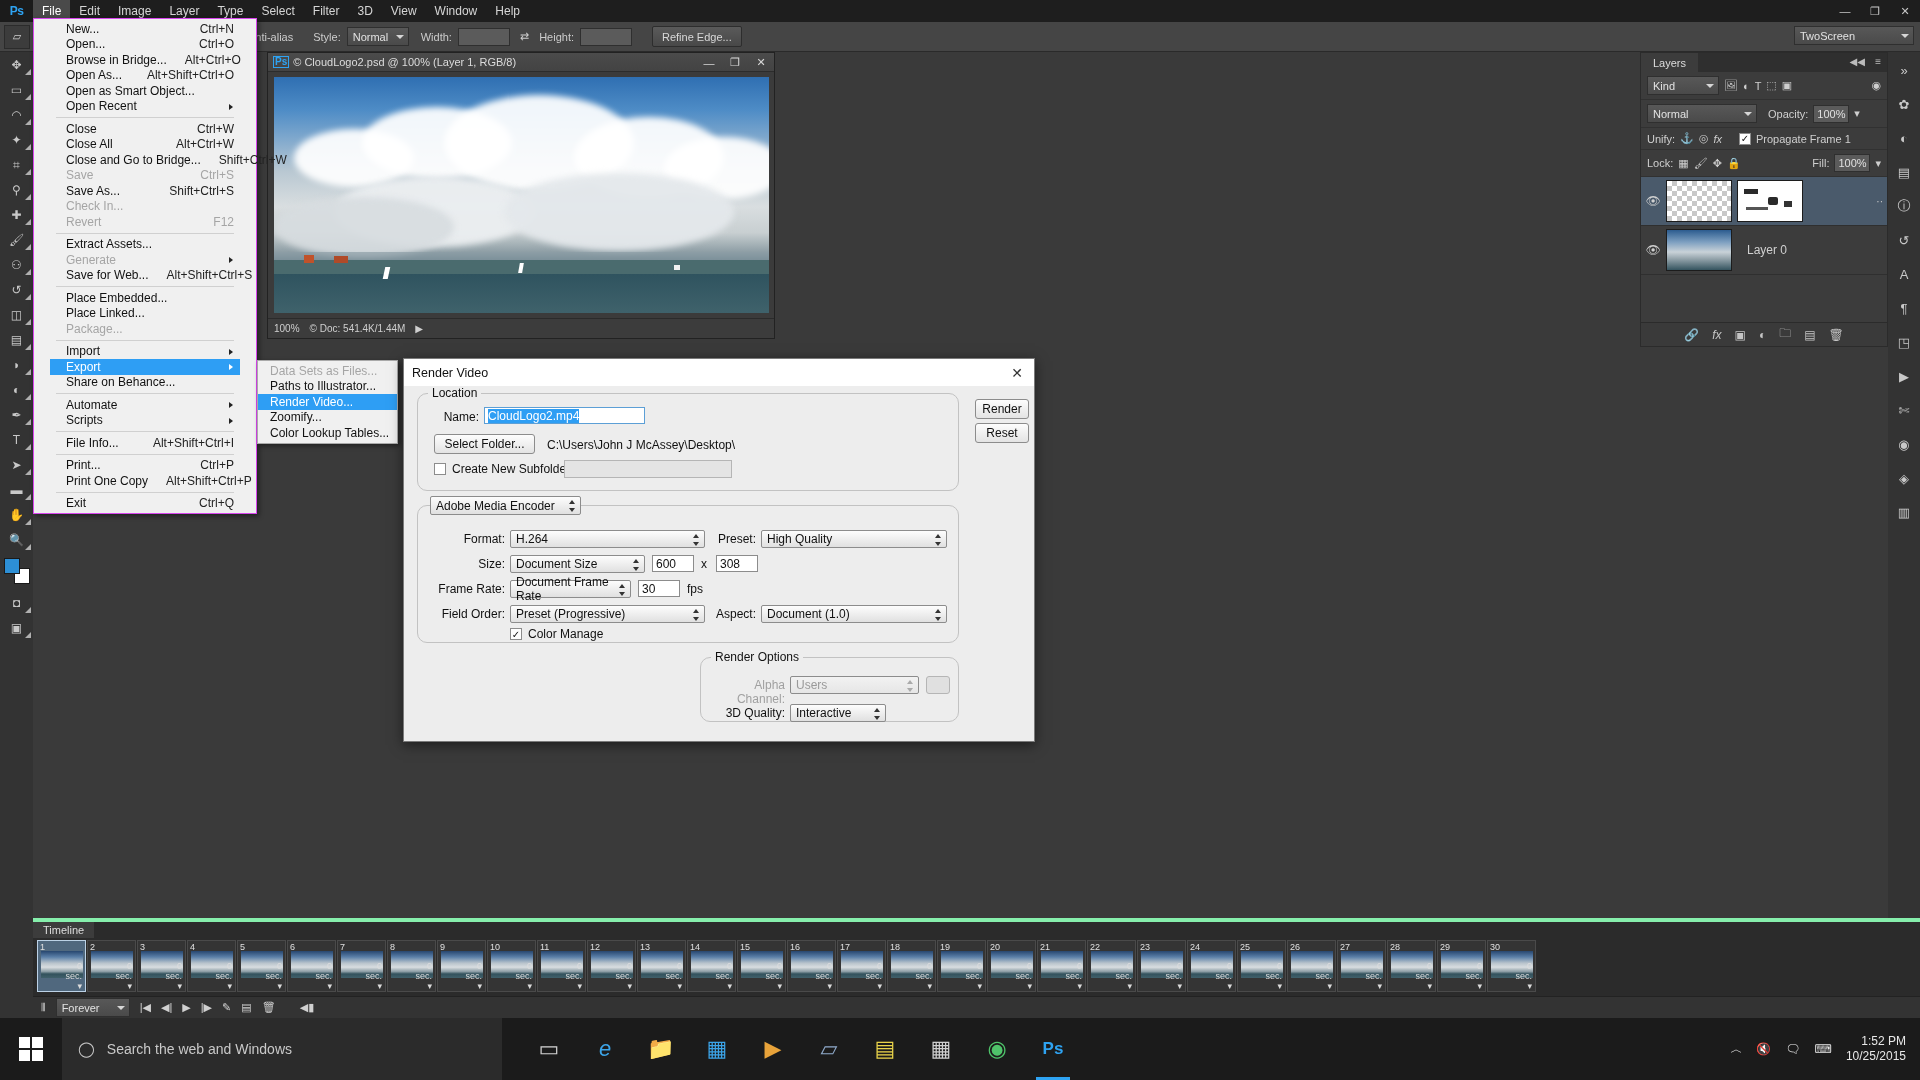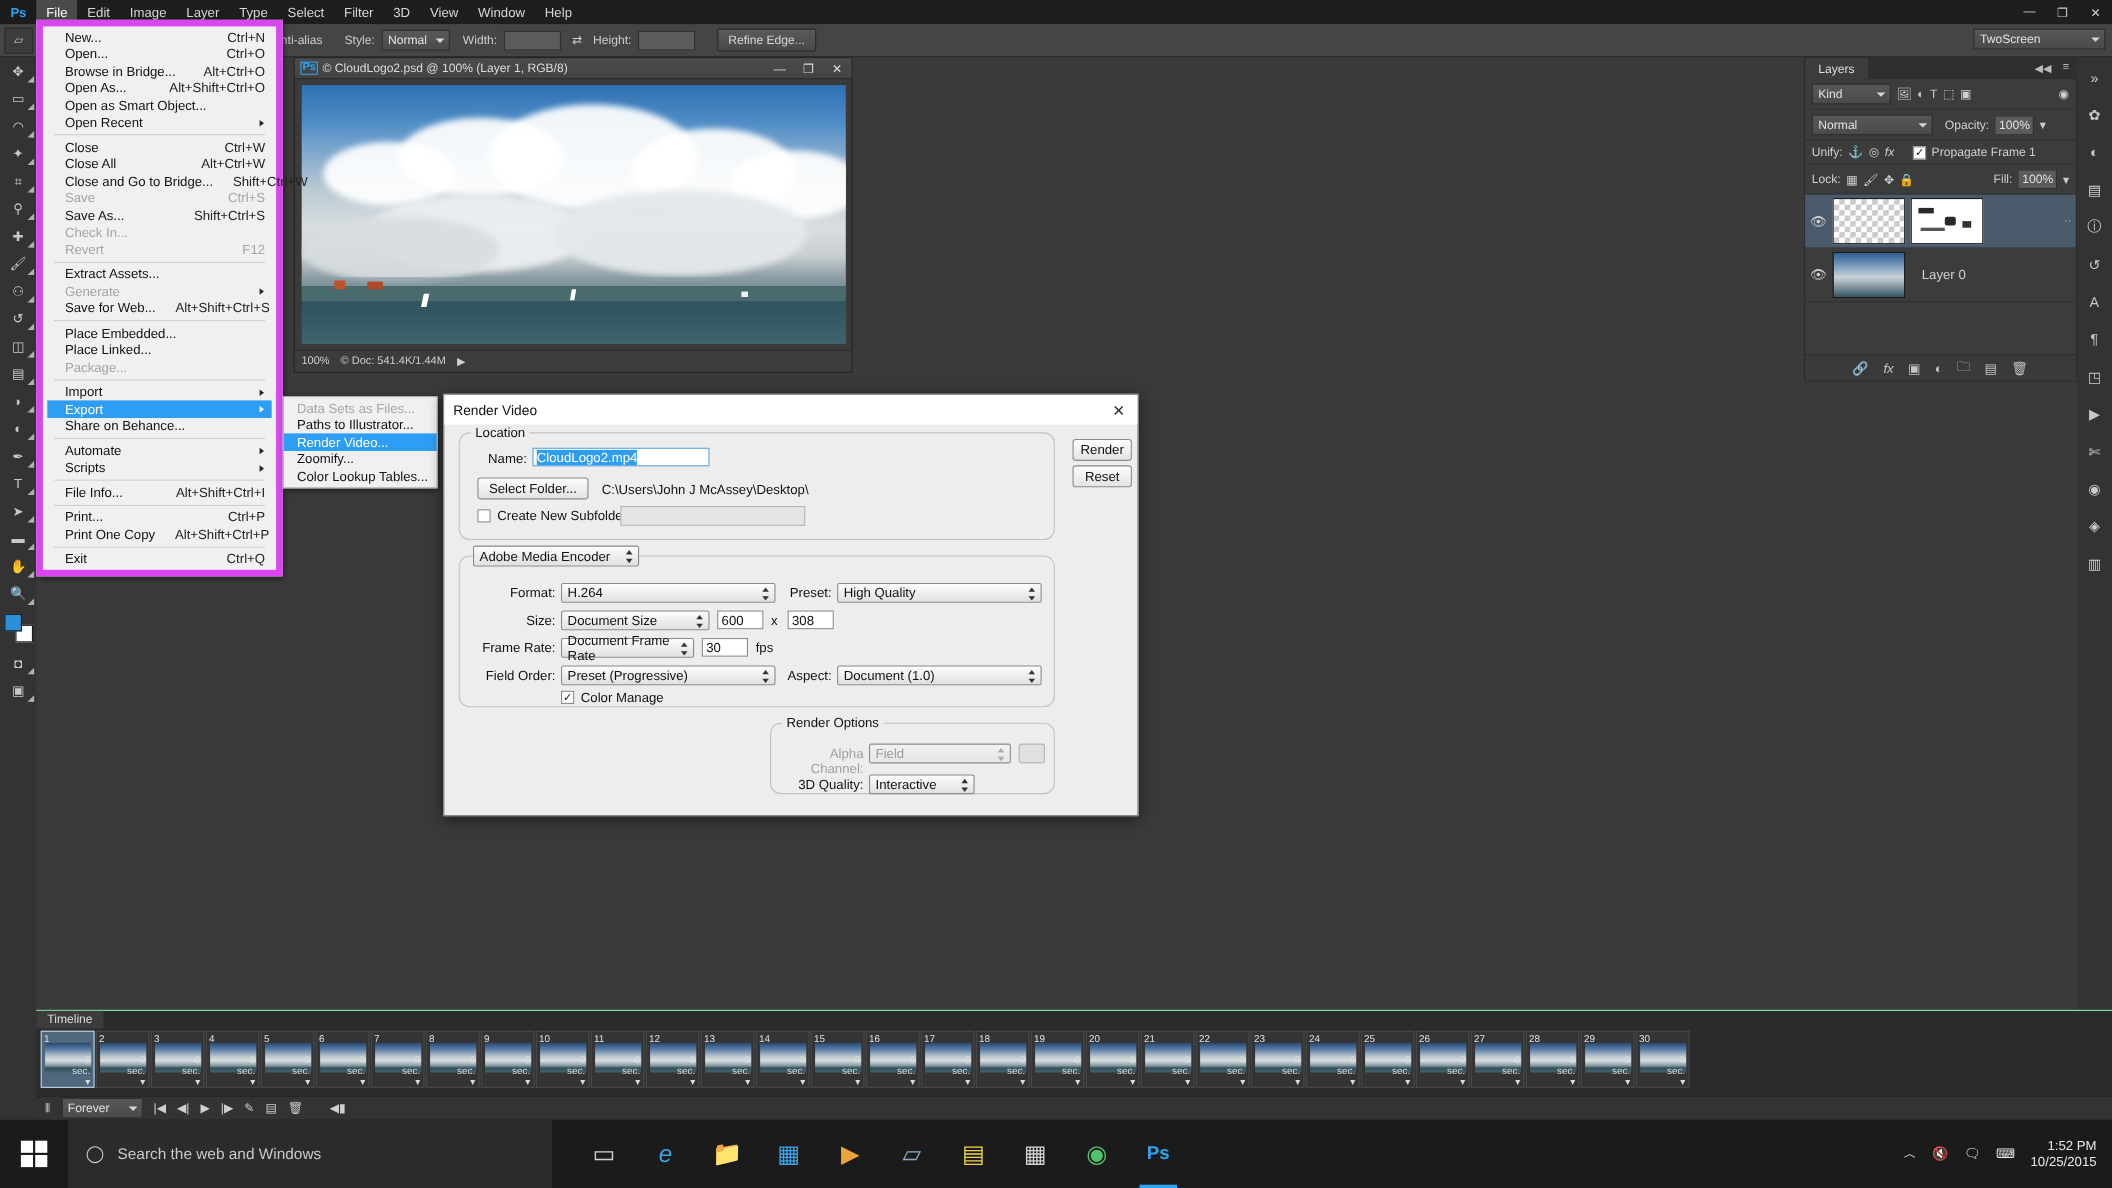--- a/index.html
+++ b/index.html
@@ -99,22 +99,22 @@
   .checker { background-image:
        linear-gradient(45deg,#c8c8c8 25%,transparent 25%,transparent 75%,#c8c8c8 75%),
        linear-gradient(45deg,#c8c8c8 25%,#fff 25%,#fff 75%,#c8c8c8 75%);
        background-size:10px 10px; background-position:0 0,5px 5px;}
   .panel-footer { position:absolute; bottom:0; left:0; width:100%; height:24px;
                   background:#3a3a3a; border-top:1px solid #2b2b2b; display:flex;
                   align-items:center; justify-content:center; gap:13px; color:#c5c5c5; font-size:12px;}
 
   
   .filemenu { position:absolute; left:33px; top:18px; width:224px; background:#f0f0f0;
-              border:6px solid #d946ef; color:#111; font-size:12px; z-index:40;
-              box-shadow:2px 2px 5px rgba(0,0,0,.45); padding:2px 4px;}
+              border:1px solid #d946ef; color:#111; font-size:12px; z-index:40;
+              box-shadow:2px 2px 5px rgba(0,0,0,.45); padding:2px 16px;}
   .fm-item { height:15.5px; display:flex; align-items:center; padding:0 6px 0 16px;
              position:relative; white-space:nowrap;}
   .fm-item .lbl { flex:1; }
   .fm-item .acc { color:#222; padding-left:18px; }
   .fm-item.dis, .fm-item.dis .acc { color:#a5a5a5; }
   .fm-item.hl { background:#2e9ef4; color:#fff; }
   .fm-item .arw { position:absolute; right:7px; top:5px; width:0;height:0;
                   border-top:3.5px solid transparent; border-bottom:3.5px solid transparent;
                   border-left:4.5px solid #222;}
   .fm-item.hl .arw { border-left-color:#fff; }
@@ -159,21 +159,21 @@
   .cbx { width:12px; height:12px; border:1px solid #8c8c8c; background:#fff;
          display:inline-flex; align-items:center; justify-content:center; font-size:10px; color:#111;}
   .rdo { width:12px; height:12px; border:1px solid #8c8c8c; background:#fff;
          border-radius:50%; display:inline-flex; align-items:center; justify-content:center;}
   .rdo i { width:5px; height:5px; border-radius:50%; background:#111; display:block;}
   .rdo.dis { border-color:#bdbdbd; background:#f3f3f3; }
   .dis-txt { color:#a0a0a0; }
 
   
   .timeline { position:absolute; left:33px; right:0; bottom:0; height:100px; background:#2b2b2b;
-              border-top:1px solid #86efac;}
+              border-top:4px solid #86efac;}
   .tl-tab { height:16px; display:flex; align-items:center; }
   .tl-tab span { background:#3c3c3c; padding:0 10px; height:16px; display:flex;
                  align-items:center; font-size:11px; color:#ddd;}
   .frames { display:flex; height:56px; padding:2px 0 0 4px; overflow:hidden;}
   .frame { width:49px; height:52px; margin-right:1px; border:1px solid #4a4a4a; position:relative;
            background:#343434; }
   .frame.sel { border:1px solid #bcd2e6; background:#50687e;}
   .frame .num { position:absolute; left:2px; top:1px; font-size:9px; color:#e0e0e0;}
   .frame .fthumb { position:absolute; left:3px; top:10px; width:42px; height:27px;
                    background:linear-gradient(180deg,#27466f 0%,#5a7fa8 22%,#b9c4cc 45%,
@@ -770,21 +770,21 @@
 
       <span class="cbx" style="position:absolute;left:92px;top:122px">✓</span>
       <span style="position:absolute;left:110px;top:121px;font-size:12px">Color Manage</span>
     </div>
 
 
     <div class="group" style="left:296px;top:298px;width:259px;height:65px">
       <span class="gtitle">Render Options</span>
       <span class="dis-txt lbl-r" style="position:absolute;left:2px;top:20px;width:82px;font-size:12px">Alpha Channel:</span>
       <div class="psel dis" style="position:absolute;left:89px;top:18px;width:129px">
-        <span>Field</span>
+        <span>Users</span>
           <i class="spin"></i>
       </div>
       <span class="pbtn" style="position:absolute;left:225px;top:18px;width:24px;height:18px;background:#e0e0e0;border-color:#b5b5b5"></span>
       <span class="lbl-r" style="position:absolute;left:2px;top:48px;width:82px;font-size:12px">3D Quality:</span>
       <div class="psel" style="position:absolute;left:89px;top:46px;width:96px">
         <span>Interactive</span>
           <i class="spin"></i>
       </div>
     </div>
   </div>

